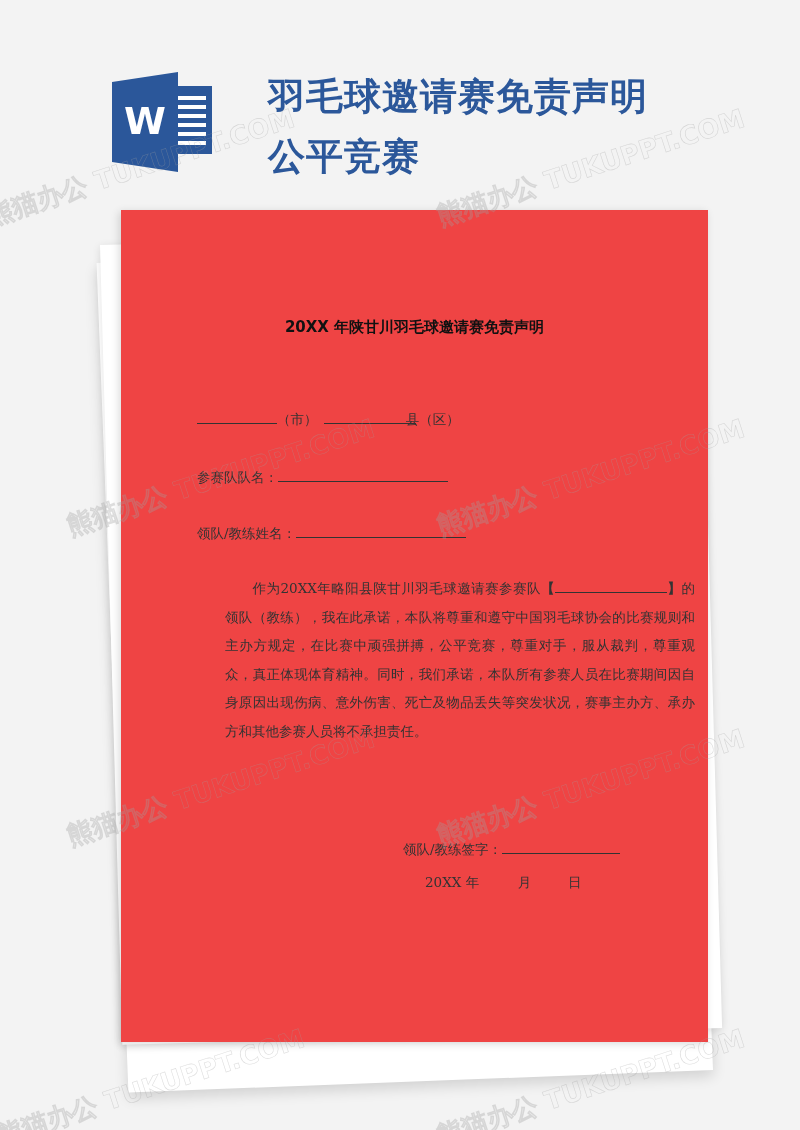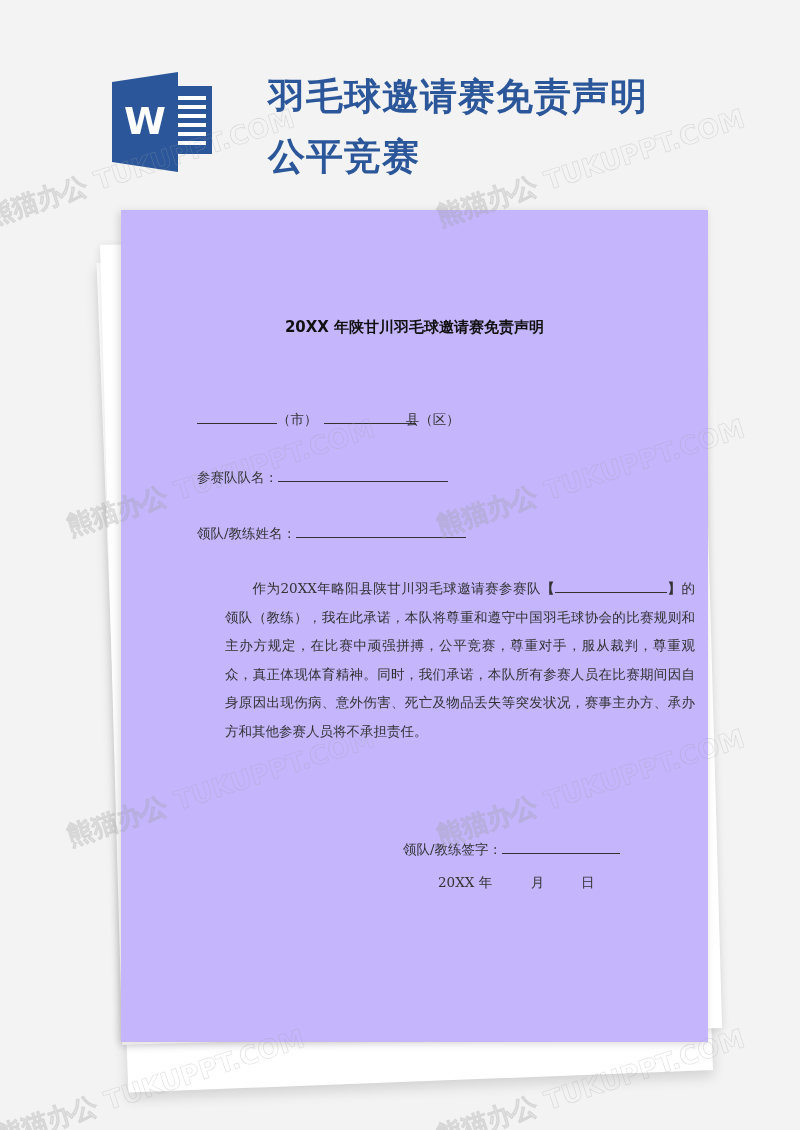--- a/index.html
+++ b/index.html
@@ -28,21 +28,21 @@
     box-shadow: 0 2px 8px rgba(0,0,0,0.12);
   }
   .paper-back2 {
     position: absolute; left: 128px; top: 240px; width: 585px; height: 830px;
     background: #fff;
     transform: rotate(-2.2deg); transform-origin: right bottom;
     box-shadow: 0 6px 14px rgba(0,0,0,0.14);
   }
   .paper {
     position: absolute; left: 121px; top: 210px; width: 587px; height: 832px;
-    background: #c4b5fd;
+    background: #ef4444;
     box-shadow: -2px 2px 8px rgba(0,0,0,0.15);
   }
   .doc-title {
     position: absolute; left: 0; width: 100%; top: 108px; text-align: center;
     font-family: "DejaVu Sans", "Liberation Sans", sans-serif;
     font-weight: bold; font-size: 15px; color: #111;
   }
   .line-row {
     position: absolute; left: 76px; font-size: 13.5px; color: #333;
     white-space: nowrap;
@@ -51,21 +51,21 @@
     display: inline-block; border-bottom: 1px solid #333; height: 14px;
     vertical-align: baseline;
   }
   .body-text {
     position: absolute; left: 76px; top: 364px; width: 470px;
     font-size: 13.5px; line-height: 28.5px; color: #333; text-align: justify; margin-left: 28px;
   }
   .body-text .indent { display: inline-block; width: 27px; }
   .bracket { font-weight: bold; font-family: "DejaVu Sans", sans-serif; }
   .sign-row { position: absolute; left: 282px; top: 630px; font-size: 13.5px; color: #333; white-space: nowrap; }
-  .date-row { position: absolute; left: 304px; top: 664px; font-size: 13.5px; color: #333; white-space: nowrap; margin-left: 13px; }
+  .date-row { position: absolute; left: 304px; top: 664px; font-size: 13.5px; color: #333; white-space: nowrap; }
   .date-row span { display: inline-block; }
   
   .wm {
     position: absolute; font-family: "DejaVu Sans", sans-serif; font-weight: bold;
     font-size: 26px; color: transparent; -webkit-text-stroke: 0.6px rgba(160,160,160,0.35);
     transform: rotate(-18deg); white-space: nowrap; pointer-events: none;
   }
 </style>
 </head>
 <body>

